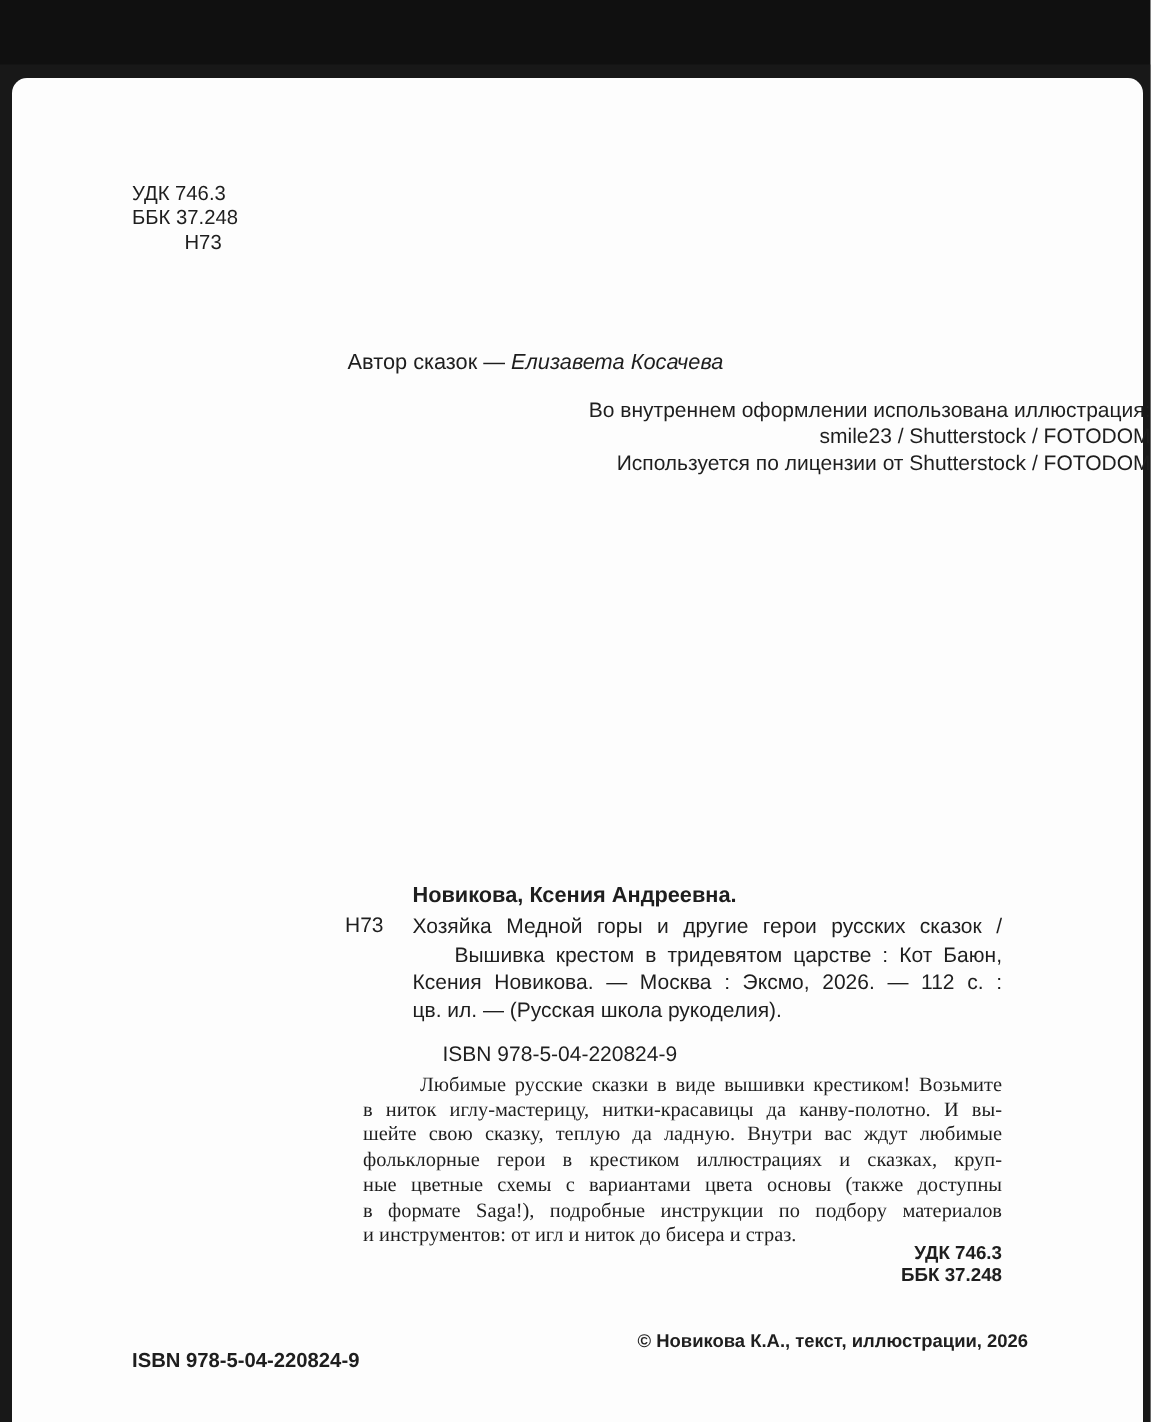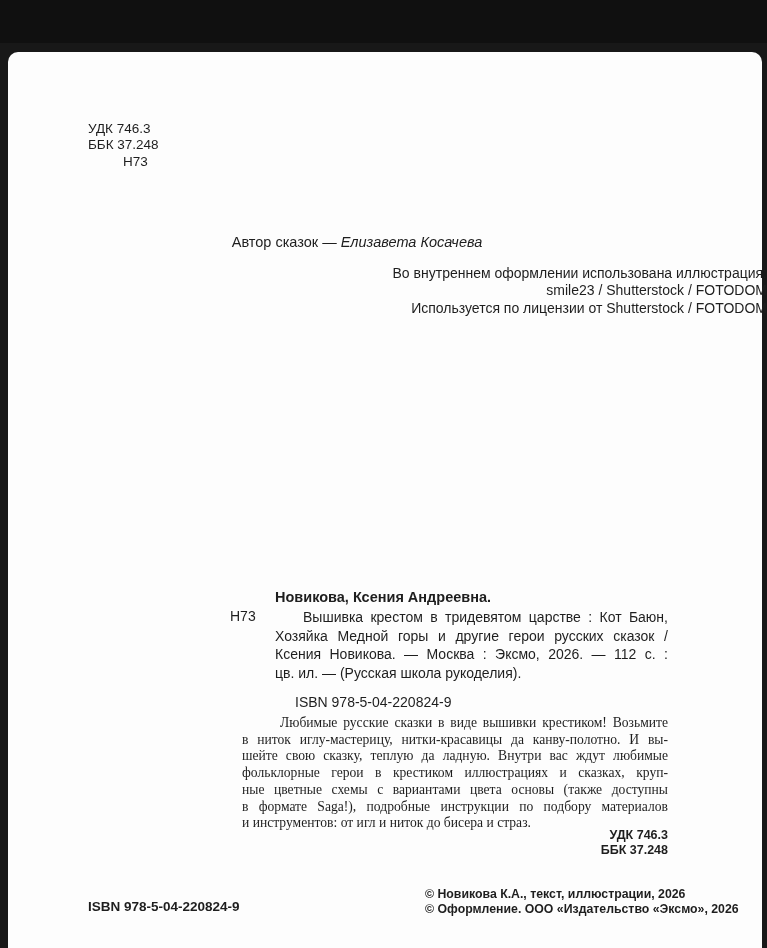--- a/index.html
+++ b/index.html
@@ -75,22 +75,22 @@
 
   <div class="blk credit">
     <div>Во внутреннем оформлении использована иллюстрация:</div>
     <div>smile23 / Shutterstock / FOTODOM</div>
     <div>Используется по лицензии от Shutterstock / FOTODOM</div>
   </div>
 
   <div class="blk card-heading">Новикова, Ксения Андреевна.</div>
   <div class="blk card-sign">Н73</div>
   <div class="blk card-desc">
+    <div class="jl">Хозяйка Медной горы и другие герои русских сказок /</div>
     <div class="jl indent">Вышивка крестом в тридевятом царстве : Кот Баюн,</div>
-    <div class="jl">Хозяйка Медной горы и другие герои русских сказок /</div>
     <div class="jl">Ксения Новикова. — Москва : Эксмо, 2026. — 112 с. :</div>
     <div>цв. ил. — (Русская школа рукоделия).</div>
   </div>
   <div class="blk card-isbn">ISBN 978-5-04-220824-9</div>
 
   <div class="blk annotation">
     <div class="jl indent">Любимые русские сказки в виде вышивки крестиком! Возьмите</div>
     <div class="jl">в ниток иглу-мастерицу, нитки-красавицы да канву-полотно. И вы-</div>
     <div class="jl">шейте свою сказку, теплую да ладную. Внутри вас ждут любимые</div>
     <div class="jl">фольклорные герои в крестиком иллюстрациях и сказках, круп-</div>
@@ -100,15 +100,14 @@
   </div>
 
   <div class="blk bottom-codes">
     <div>УДК 746.3</div>
     <div>ББК 37.248</div>
   </div>
 
   <div class="blk footer-isbn">ISBN 978-5-04-220824-9</div>
   <div class="blk copyright">
     <div>© Новикова К.А., текст, иллюстрации, 2026</div>
-    <div>© Оформление. ООО «Издательство «Эксмо», 2026</div>
   </div>
 </div>
 
 </body></html>

